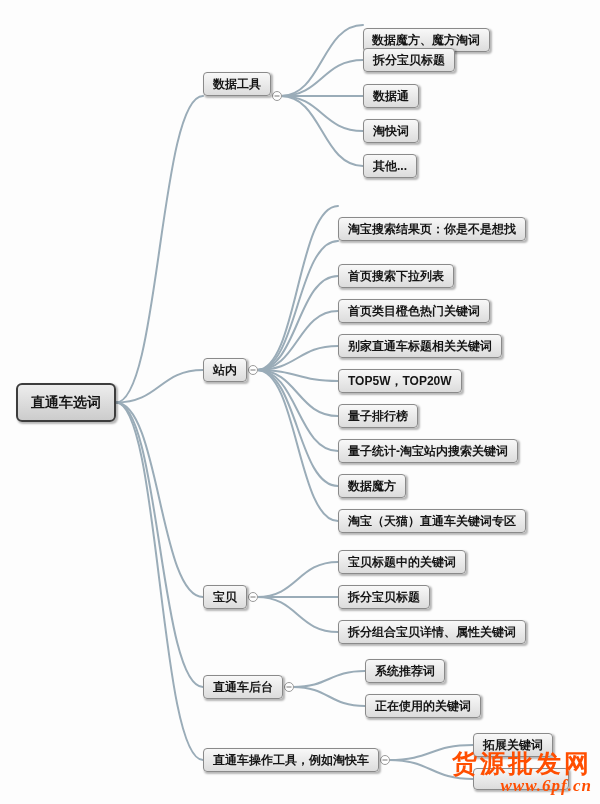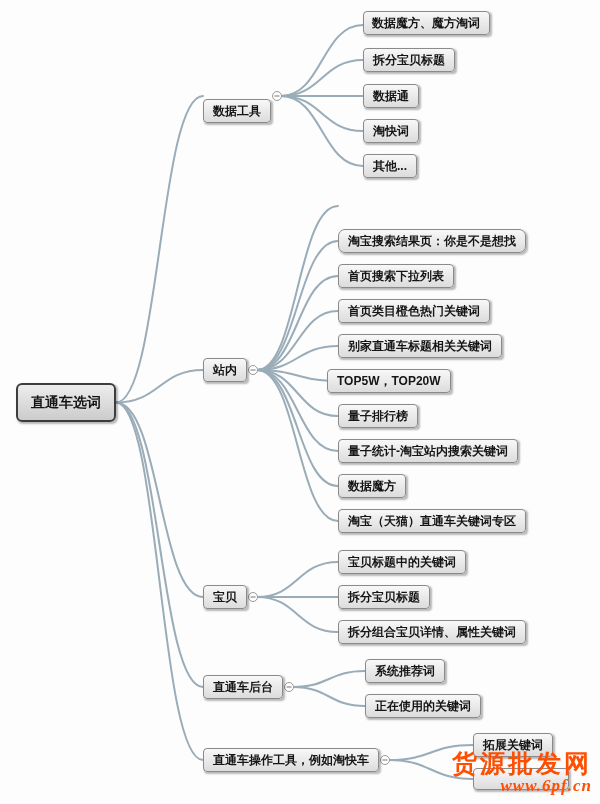--- a/index.html
+++ b/index.html
@@ -88,32 +88,32 @@
       <g>
         <circle cx="385" cy="760" r="4.5" fill="#ffffff" stroke="#9a9a9a"></circle>
         <line x1="382.5" x2="387.5" y1="760" y2="760" stroke="#777" stroke-width="1"></line>
       </g>
     </svg>
   <div class="watermark" style="color: rgb(255, 78, 0);">
     <span class="wm-name">货源批发网</span>
     <span class="wm-url">www.6pf.cn</span>
   </div>
 <div class="node root" style="left: 16px; top: 383px;">直通车选词</div>
-    <div class="node" style="left: 203px; top: 99px;">数据工具</div>
-    <div class="node" style="left: 363px; top: 11px; padding-left: 8px;">数据魔方、魔方淘词</div>
+    <div class="node" style="left: 203px; top: 72px;">数据工具</div>
+    <div class="node" style="left: 363px; top: 28px; padding-left: 8px;">数据魔方、魔方淘词</div>
     <div class="node" style="left: 363px; top: 48px;">拆分宝贝标题</div>
     <div class="node" style="left: 363px; top: 84px;">数据通</div>
     <div class="node" style="left: 363px; top: 119px;">淘快词</div>
     <div class="node" style="left: 363px; top: 154px;">其他...</div>
     <div class="node" style="left: 203px; top: 358px;">站内</div>
-    <div class="node" style="left: 338px; top: 229px; border-radius: 7px;">淘宝搜索结果页：你是不是想找</div>
+    <div class="node" style="left: 338px; top: 217px;">淘宝搜索结果页：你是不是想找</div>
     <div class="node" style="left: 338px; top: 264px;">首页搜索下拉列表</div>
     <div class="node" style="left: 338px; top: 334px;">别家直通车标题相关关键词</div>
     <div class="node" style="left: 338px; top: 299px;">首页类目橙色热门关键词</div>
-    <div class="node" style="left: 327px; top: 369px; text-align: right;">TOP5W，TOP20W</div>
+    <div class="node" style="left: 338px; top: 369px; text-align: right;">TOP5W，TOP20W</div>
     <div class="node" style="left: 338px; top: 404px;">量子排行榜</div>
     <div class="node" style="left: 338px; top: 439px;">量子统计-淘宝站内搜索关键词</div>
     <div class="node" style="left: 338px; top: 474px;">数据魔方</div>
     <div class="node" style="left: 338px; top: 509px;">淘宝（天猫）直通车关键词专区</div>
     <div class="node" style="left: 203px; top: 585px;">宝贝</div>
     <div class="node" style="left: 338px; top: 550px;">宝贝标题中的关键词</div>
     <div class="node" style="left: 338px; top: 585px;">拆分宝贝标题</div>
     <div class="node" style="left: 338px; top: 620px;">拆分组合宝贝详情、属性关键词</div>
     <div class="node" style="left: 203px; top: 675px;">直通车后台</div>
     <div class="node" style="left: 365px; top: 659px;">系统推荐词</div>

